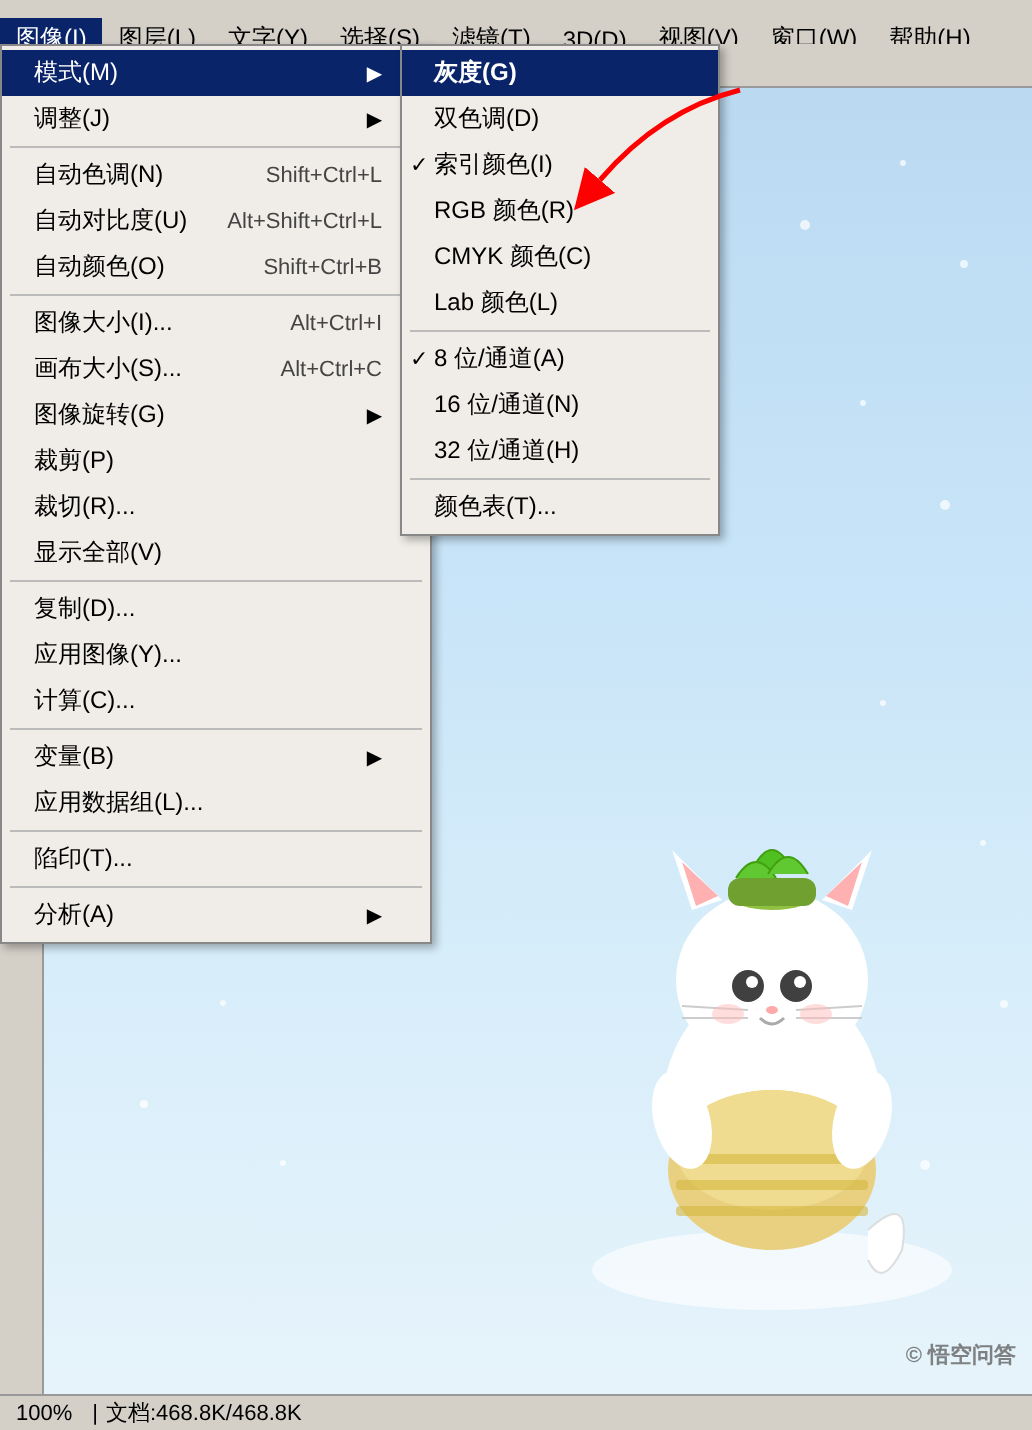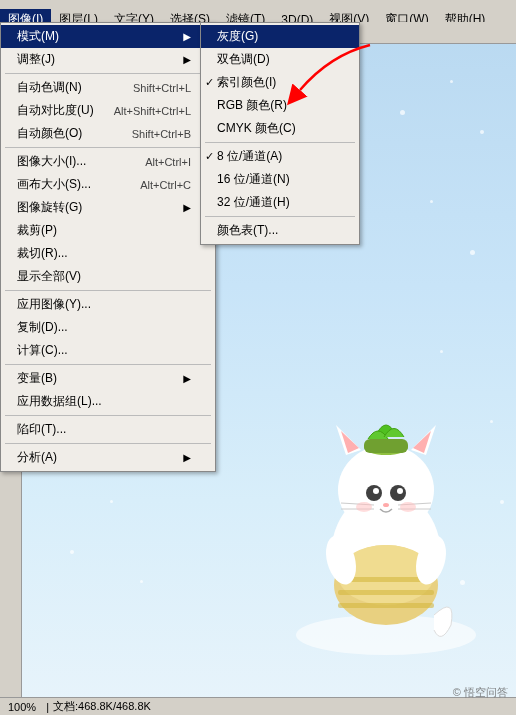--- a/index.html
+++ b/index.html
@@ -229,25 +229,26 @@
     
     .red-arrow {
       position: absolute;
       z-index: 300;
       pointer-events: none;
     }
 
     
     .watermark {
       position: absolute;
-      bottom: 15px;
+      bottom: 30px;
       right: 8px;
       font-size: 11px;
       color: rgba(100,100,100,0.8);
       z-index: 50;
+      font-weight: bold;
     }
   </style>
 </head>
 <body>
 
 <div class="bg">
 
 <div class="snow-dot" style="left: 40px; top: 80px; width: 4px; height: 4px;"></div>
     <div class="snow-dot" style="left: 80px; top: 120px; width: 3px; height: 3px;"></div>
     <div class="snow-dot" style="left: 120px; top: 60px; width: 5px; height: 5px;"></div>
@@ -407,24 +408,24 @@
       <span>裁剪(P)</span>
     </div>
     <div class="menu-item">
       <span>裁切(R)...</span>
     </div>
     <div class="menu-item">
       <span>显示全部(V)</span>
     </div>
     <div class="menu-separator"></div>
     <div class="menu-item">
+      <span>复制(D)...</span>
+    </div>
+    <div class="menu-item">
       <span>应用图像(Y)...</span>
-    </div>
-    <div class="menu-item">
-      <span>复制(D)...</span>
     </div>
     <div class="menu-item">
       <span>计算(C)...</span>
     </div>
     <div class="menu-separator"></div>
     <div class="menu-item">
       <span>变量(B)</span>
       <span class="arrow">▶</span>
     </div>
     <div class="menu-item">
@@ -435,35 +436,38 @@
       <span>陷印(T)...</span>
     </div>
     <div class="menu-separator"></div>
     <div class="menu-item">
       <span>分析(A)</span>
       <span class="arrow">▶</span>
     </div>
   </div>
 
   <div class="menu-mode-popup">
-    <div class="menu-item" style="background:#0a246a; color:white;">
+    <div class="menu-item" style="background:#0a246a; color:white;font-weight:bold;">
       <span>灰度(G)</span>
     </div>
     <div class="menu-item">
       <span>双色调(D)</span>
     </div>
     <div class="menu-item" style="position:relative;">
       <span class="checkmark">✓</span>
       <span>索引颜色(I)</span>
     </div>
     <div class="menu-item">
       <span>RGB 颜色(R)</span>
     </div>
     <div class="menu-item">
       <span>CMYK 颜色(C)</span>
+    </div>
+    <div class="menu-item">
+      <span>Lab 颜色(L)</span>
     </div>
     <div class="menu-separator"></div>
     <div class="menu-item" style="position:relative;">
       <span class="checkmark">✓</span>
       <span>8 位/通道(A)</span>
     </div>
     <div class="menu-item">
       <span>16 位/通道(N)</span>
     </div>
     <div class="menu-item">

